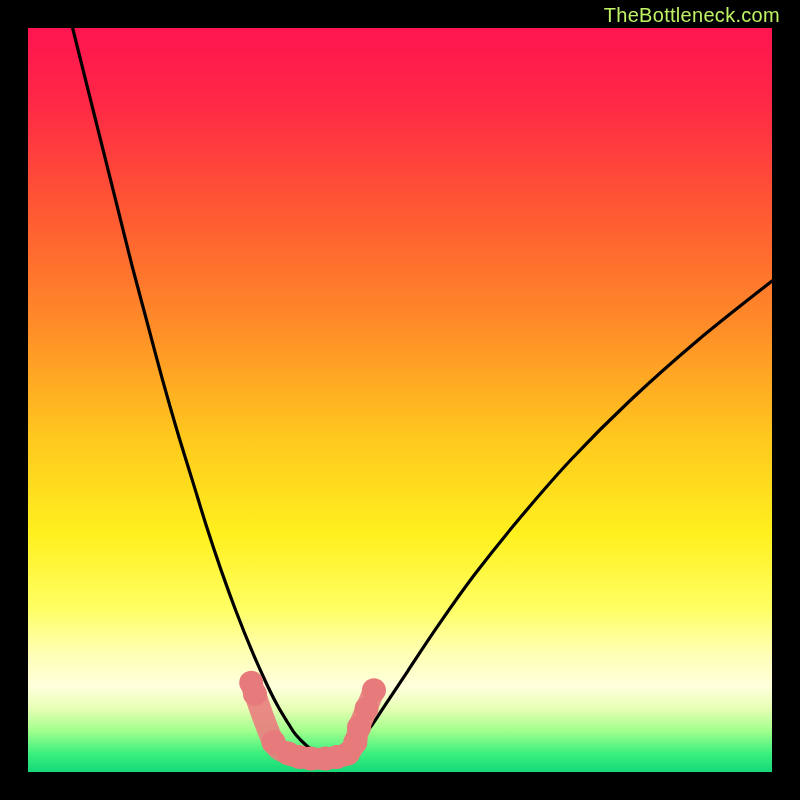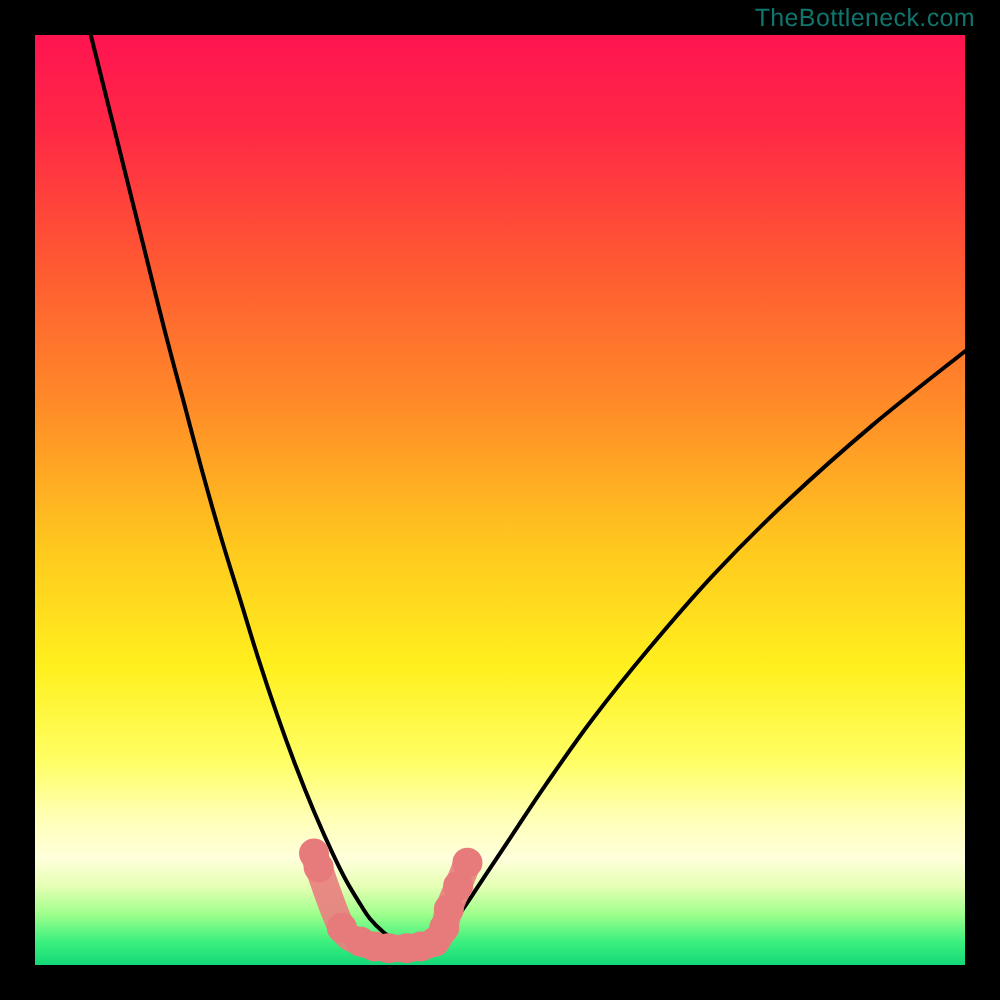--- a/index.html
+++ b/index.html
@@ -8,21 +8,21 @@
     height: 800px;
     background: #000;
     position: relative;
     overflow: hidden;
     font-family: Arial, sans-serif;
   }
   .watermark {
     position: absolute;
     top: 4px;
     right: 20px;
-    color: #0f766e;
+    color: #bef264;
     font-size: 20px;
     font-weight: 500;
     z-index: 20;
     letter-spacing: 0.3px;
   }
   .plot-area {
     position: absolute;
     left: 28px;
     top: 28px;
     width: 744px;

